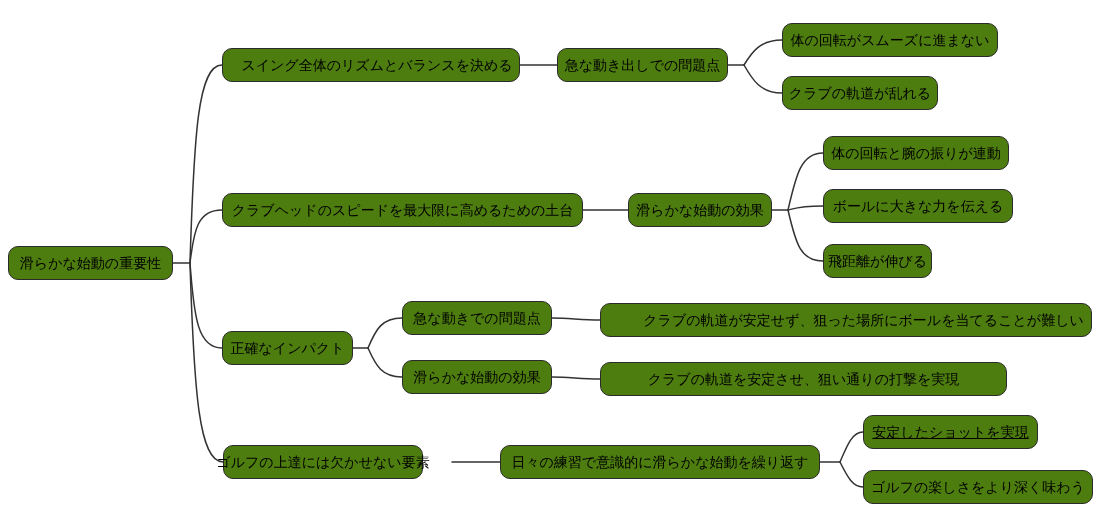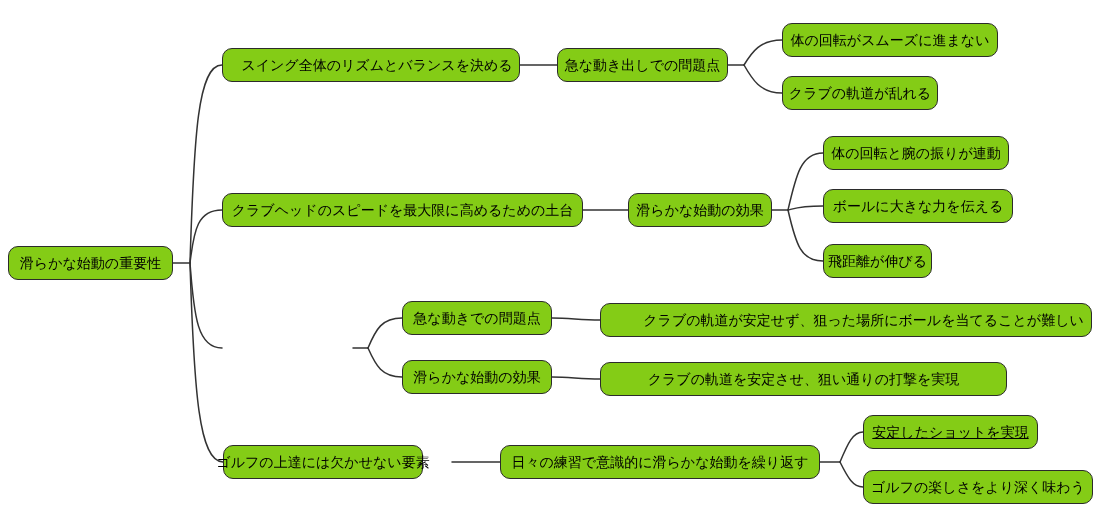--- a/index.html
+++ b/index.html
@@ -28,21 +28,21 @@
     stroke-width: 1.5;
     stroke-linecap: round;
   }
   .node {
     position: absolute;
     box-sizing: border-box;
     height: 34px;
     display: flex;
     align-items: center;
     justify-content: center;
-    background: #84cc16;
+    background: #4d7c0f;
     border: 1.5px solid #2b2b2b;
     border-radius: 10px;
     font-size: 14px;
     line-height: 1;
     color: #000000;
     white-space: nowrap;
     padding: 0 4px;
   }
 </style>
 </head>
@@ -78,20 +78,21 @@
     <path d="M452 462 H500"></path>
     <path d="M820 462 H840"></path>
     <path d="M840 462 C848 443, 853 432, 863 432"></path>
     <path d="M840 462 C848 478, 853 487, 863 487"></path>
   </svg>
 
   <div class="node" style="left:8px;   top:246px; width:165px;">滑らかな始動の重要性</div>
 
   <div class="node" style="left:222px; top:48px;  width:298px;padding-left:16px;">スイング全体のリズムとバランスを決める</div>
   <div class="node" style="left:222px; top:193px; width:361px;">クラブヘッドのスピードを最大限に高めるための土台</div>
+  <div class="node" style="left:222px; top:331px; width:131px;">正確なインパクト</div>
   <div class="node" style="left:223px; top:445px; width:200px;">ゴルフの上達には欠かせない要素</div>
 
   <div class="node" style="left:557px; top:48px;  width:171px;">急な動き出しでの問題点</div>
   <div class="node" style="left:628px; top:193px; width:144px;">滑らかな始動の効果</div>
   <div class="node" style="left:402px; top:301px; width:150px;">急な動きでの問題点</div>
   <div class="node" style="left:402px; top:360px; width:150px;">滑らかな始動の効果</div>
   <div class="node" style="left:500px; top:445px; width:320px;">日々の練習で意識的に滑らかな始動を繰り返す</div>
 
   <div class="node" style="left:782px; top:23px;  width:216px;">体の回転がスムーズに進まない</div>
   <div class="node" style="left:782px; top:76px;  width:156px;">クラブの軌道が乱れる</div>

